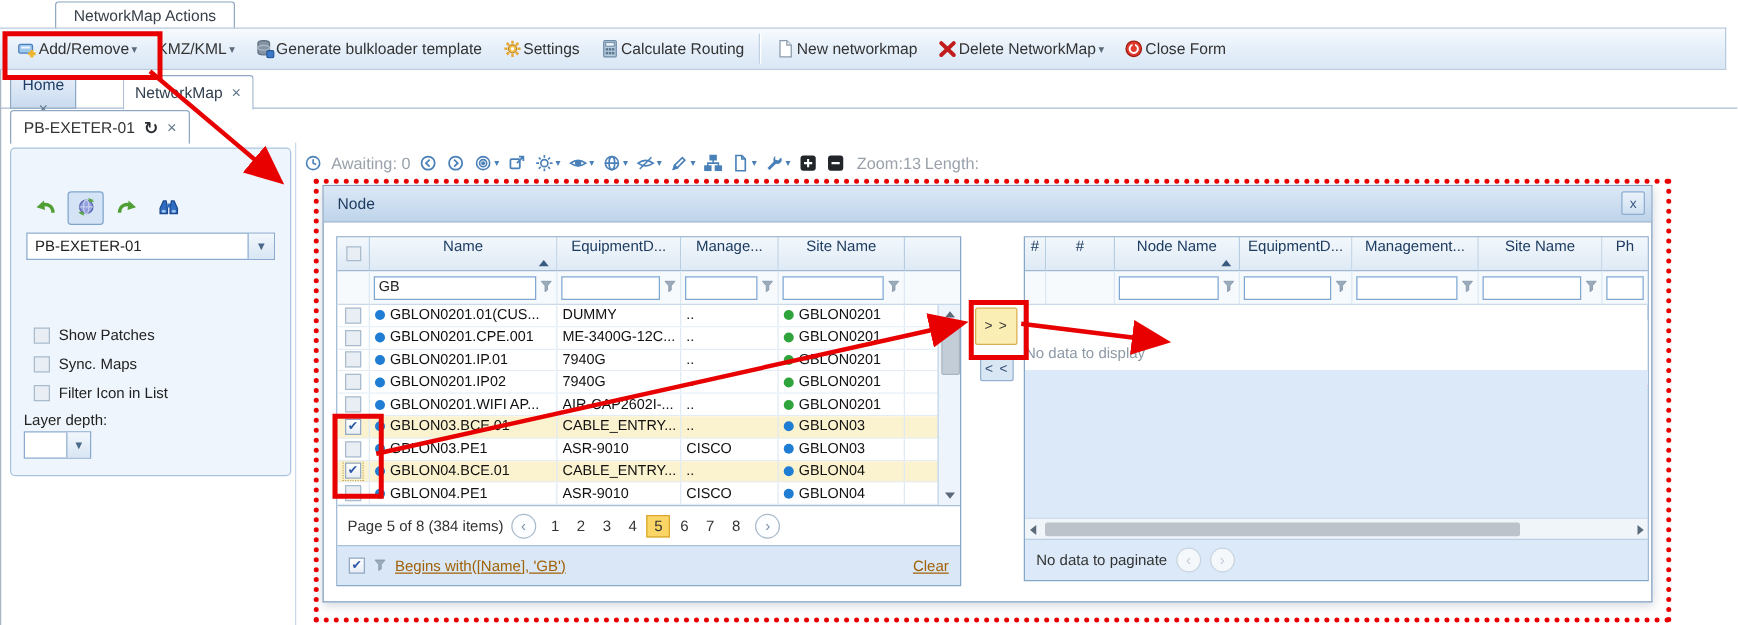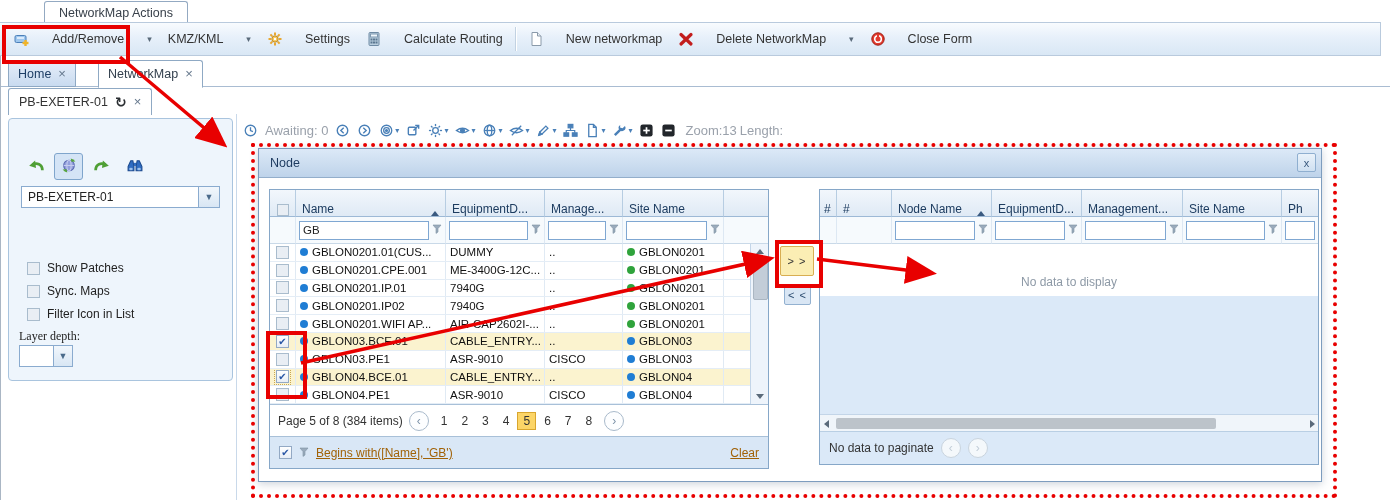--- a/index.html
+++ b/index.html
@@ -9,21 +9,21 @@
   
   .topstrip{left:0;top:0;width:1390px;height:22px;background:#fff;}
   .actions-tab{left:44px;top:1px;height:21px;padding:0 14px;background:#fff;
      border:1px solid #93a9c2;border-bottom:none;border-radius:3px 3px 0 0;
      display:flex;align-items:center;color:#38404a;font-size:12.5px;}
   
   .toolbar{left:0;top:22px;width:1381px;height:34px;box-sizing:border-box;
      background:linear-gradient(#f8fbfe,#e7f0fa 45%,#d9e7f5);
      border-top:1px solid #b9cadd;border-bottom:1px solid #b9cadd;border-right:1px solid #b9cadd;
      display:flex;align-items:center;padding-left:6px;}
-  .tbtn{display:flex;align-items:center;gap:22px;padding:4px 8px;border-radius:3px;color:#333;
+  .tbtn{display:flex;align-items:center;gap:1px;padding:4px 8px;border-radius:3px;color:#333;
         font-size:12.5px;white-space:nowrap;}
   .tbsep{width:1px;height:24px;background:#c2d2e2;margin:0 4px;box-shadow:1px 0 0 #fff;}
   .caret{font-size:9px;color:#5a6a7a;margin-left:1px;}
   .tbico{display:inline-flex;width:16px;height:16px;}
   
   .tabrow{left:0;top:56px;width:1390px;height:31px;border-bottom:1px solid #a9bcd2;box-sizing:border-box;}
   .tab{position:absolute;top:4px;height:27px;box-sizing:border-box;padding:0 9px;
        border:1px solid #8fa9c4;border-radius:3px 3px 0 0;display:flex;align-items:center;gap:7px;
        color:#1f3f66;font-size:12.5px;}
   .tab.inactive{background:linear-gradient(#e6eef9,#c9dbf0);}
@@ -54,39 +54,39 @@
   .ritem{display:flex;align-items:center;gap:5px;font-size:12px;color:#222;}
   .radio{width:13px;height:13px;border-radius:50%;border:1px solid #8aa4c4;
      background:radial-gradient(#fff 40%,#e3ebf4);position:relative;box-sizing:border-box;}
   .radio.sel::after{content:"";position:absolute;inset:3px;border-radius:50%;background:#3576c4;}
   .ckrow{position:absolute;left:18px;display:flex;align-items:center;gap:7px;font-size:12px;color:#222;}
   .cb{width:13px;height:13px;box-sizing:border-box;border:1px solid #93a9c4;
       background:linear-gradient(#fff,#e7edf5);display:inline-block;flex:none;}
   .cb.dim{background:#e9eef4;border-color:#a9bccd;}
   .cb.checked::after{content:"✔";color:#2a57a5;font-size:10px;line-height:11px;display:block;text-align:center;}
   .cb.focus{outline:1px dotted #caa84f;outline-offset:1px;}
-  .ldlabel{position:absolute;left:10px;top:210px;font-size:12px;color:#222;font-family:Liberation Serif, serif;}
+  .ldlabel{position:absolute;left:10px;top:210px;font-size:12px;color:#222;}
   
   .maptb{left:243px;top:120px;height:20px;display:flex;align-items:center;gap:7px;color:#9aa1ab;font-size:13px;}
   .mico{display:inline-flex;align-items:center;gap:1px;}
   .mcaret{font-size:8px;color:#4a80b8;}
   
   .dialog{left:258px;top:148px;width:1064px;height:334px;box-sizing:border-box;background:#fff;
      border:1px solid #7d9cbe;box-shadow:0 2px 8px rgba(60,80,110,.25);}
   .dlg-h{height:28px;background:linear-gradient(#dce9f7,#bed3ea);border-bottom:1px solid #93aecb;
      display:flex;align-items:center;padding:0 11px;color:#1d3a5f;font-size:12.5px;}
   .dlg-x{position:absolute;right:5px;top:4px;width:19px;height:19px;box-sizing:border-box;
      border:1px solid #8fafd0;border-radius:2px;background:linear-gradient(#eaf2fa,#cfe0f1);
      display:flex;align-items:center;justify-content:center;color:#3a5a7e;font-size:11px;}
   .grid{position:absolute;box-sizing:border-box;background:#fff;border:1px solid #86a7c8;}
   .ghead,.gfilter,.grow{display:flex;box-sizing:border-box;}
   .ghead{height:27px;}
   .ghc{box-sizing:border-box;background:linear-gradient(#f2f7fc,#dfeaf5);border-right:1px solid #b7cde2;
-     border-bottom:1px solid #9db9d6;color:#1d3c60;font-size:12px;display:flex;align-items:flex-end;
-     padding:0 6px;gap:4px;overflow:hidden;white-space:nowrap;}
+     border-bottom:1px solid #9db9d6;color:#1d3c60;font-size:12px;display:flex;align-items:center;
+     padding:0 6px;gap:4px;overflow:hidden;white-space:nowrap;flex-direction:column;}
   .sortasc{width:0;height:0;border-left:4px solid transparent;border-right:4px solid transparent;
      border-bottom:5px solid #3a5a80;margin-left:auto;flex:none;}
   .gfilter{height:27px;background:#f6fafd;}
   .gfc{box-sizing:border-box;border-right:1px solid #dde8f3;border-bottom:1px solid #c9d9e8;
      display:flex;align-items:center;gap:3px;padding:0 3px;overflow:hidden;}
   .gfc input{flex:1;min-width:0;height:17px;border:1px solid #7fa7d2;font:11.5px "Liberation Sans",sans-serif;
      padding:0 3px;color:#222;background:#fff;}
   .grow{height:17.8px;border-bottom:1px solid #e4edf6;background:#fff;}
   .grow.hl{background:#fbf3cf;}
   .gc{box-sizing:border-box;border-right:1px solid #e0eaf4;display:flex;align-items:center;gap:4px;
@@ -148,20 +148,31 @@
           <line x1="11.5" y1="9" x2="11.5" y2="15" stroke="#f0b429" stroke-width="2.4"></line>
           <line x1="8.5" y1="12" x2="14.5" y2="12" stroke="#f0b429" stroke-width="2.4"></line>
         </svg>
       </span>
     <span>Add/Remove</span>
     <span class="caret">▾</span>
   </span>
   <span class="tbtn">
     <span>KMZ/KML</span>
     <span class="caret">▾</span>
+  </span>
+  <span class="tbtn">
+    <span class="tbico">
+        <svg width="16" height="16" viewBox="0 0 16 16">
+          <ellipse cx="7" cy="3.4" rx="4.6" ry="1.9" fill="#8494a4" stroke="#5c6c7c"></ellipse>
+          <path d="M2.4,3.4 v7.6 a4.6,1.9 0 0 0 9.2,0 v-7.6" fill="#8494a4" stroke="#5c6c7c"></path>
+          <ellipse cx="7" cy="7.2" rx="4.6" ry="1.9" fill="none" stroke="#aebbc8"></ellipse>
+          <rect x="9.5" y="9.5" width="5.5" height="5.5" rx="1" fill="#3c79c8" stroke="#2a5a9a"></rect>
+        </svg>
+      </span>
+    <span>Generate bulkloader template</span>
   </span>
   <span class="tbtn">
     <span class="tbico">
         <svg width="16" height="16" viewBox="0 0 16 16">
           <g stroke="#e8a832" stroke-width="2">
             <line x1="8" y1="1.5" x2="8" y2="4"></line>
             <line x1="8" y1="12" x2="8" y2="14.5"></line>
             <line x1="1.5" y1="8" x2="4" y2="8"></line>
             <line x1="12" y1="8" x2="14.5" y2="8"></line>
             <line x1="3.4" y1="3.4" x2="5.2" y2="5.2"></line>
@@ -220,21 +231,21 @@
           <circle cx="8" cy="8" r="6.2" fill="#e23a2e" stroke="#9e1c12"></circle>
           <circle cx="8" cy="8" r="3.3" fill="none" stroke="#fff" stroke-width="1.6"></circle>
           <line x1="8" y1="3.2" x2="8" y2="6.8" stroke="#e23a2e" stroke-width="2"></line>
         </svg>
       </span>
     <span>Close Form</span>
   </span>
 </div>
 
 <div class="abs tabrow">
-  <div class="tab inactive" style="left:8px;">
+  <div class="tab inactive" style="left:8px;flex-direction:column;">
     <span>Home</span>
     <span class="tclose">×</span>
   </div>
   <div class="tab active" style="left:98px;">
     <span>NetworkMap</span>
     <span class="tclose">×</span>
   </div>
 </div>
 <div class="abs subtabrow">
   <div class="subtab">
@@ -744,21 +755,21 @@
       <div class="gfc" style="width:99px;">
           <input style="">
           <span><svg width="10" height="10" viewBox="0 0 10 10">
               <path d="M1,1 h8 l-3,3.6 v3.4 l-2,1.4 v-4.8 z" fill="#9aabbc" stroke="#7e90a2" stroke-width="0.6"></path>
             </svg></span>
         </div>
       <div class="gfc wf">
           <input style="">
         </div>
     </div>
-    <div style="position:absolute;left:0;right:0;top:66px;height:52px;background:#fff;border-bottom:1px solid #ef4444;display:flex;align-items:center;justify-content:center;">
+    <div style="position:absolute;left:0;right:0;top:66px;height:52px;background:#fff;border-bottom:1px solid #ef4444;display:flex;align-items:center;">
       <span class="nodata">No data to display</span>
     </div>
     <div style="position:absolute;left:0;right:0;top:106px;height:118px;background:#dbe9f8;"></div>
     <div class="hscroll" style="top:224px;">
       <div class="varrow" style="left:2px;top:4px;height:9px;width:8px;">
           <span class="tri-l"></span>
         </div>
       <div class="hthumb" style="left:16px;width:380px;"></div>
       <div class="varrow" style="left:auto;right:2px;top:4px;height:9px;width:8px;">
           <span class="tri-r"></span>

